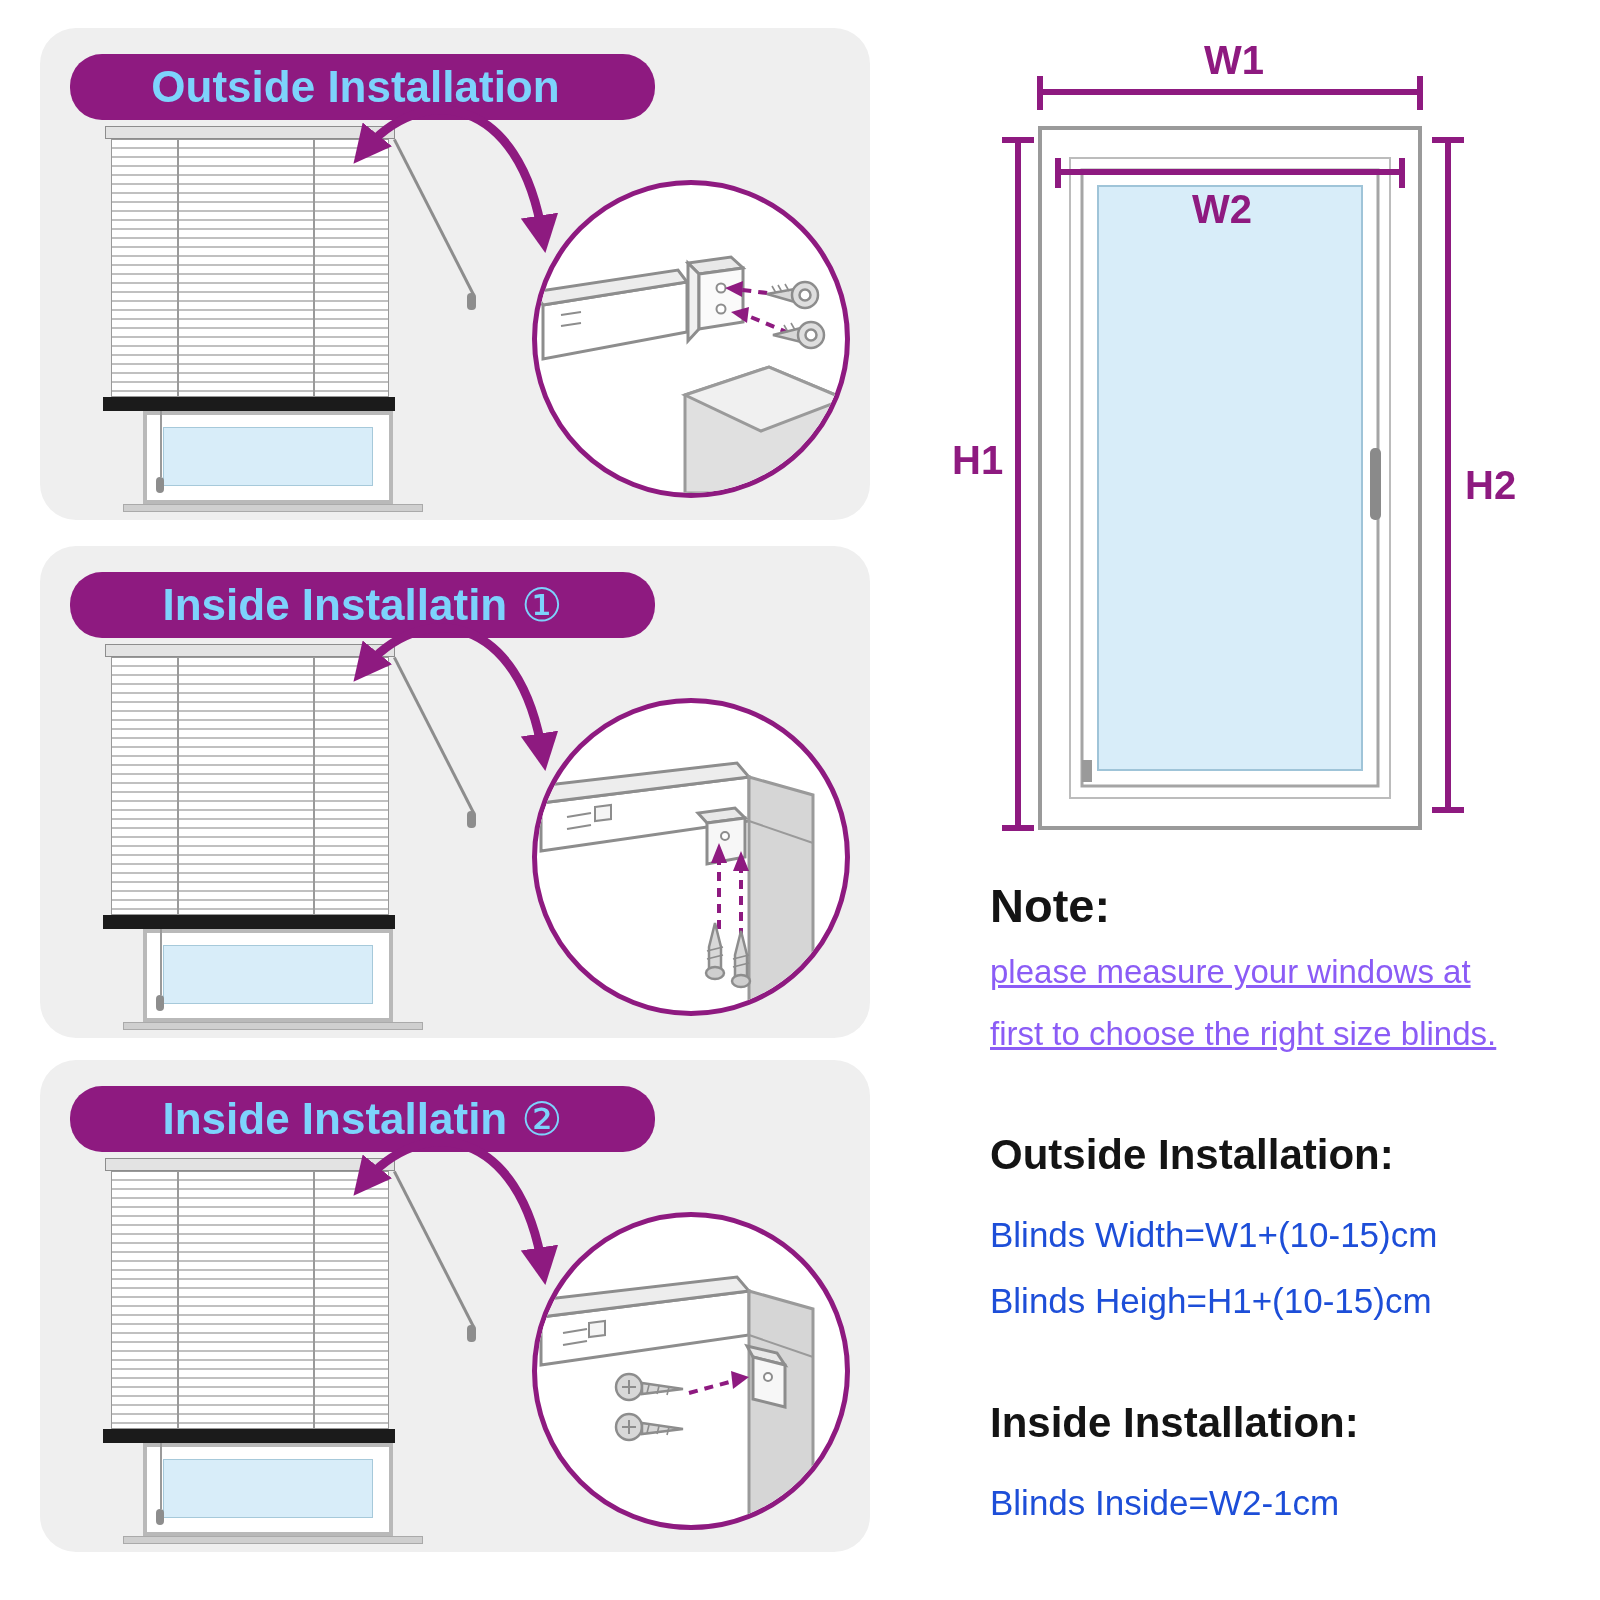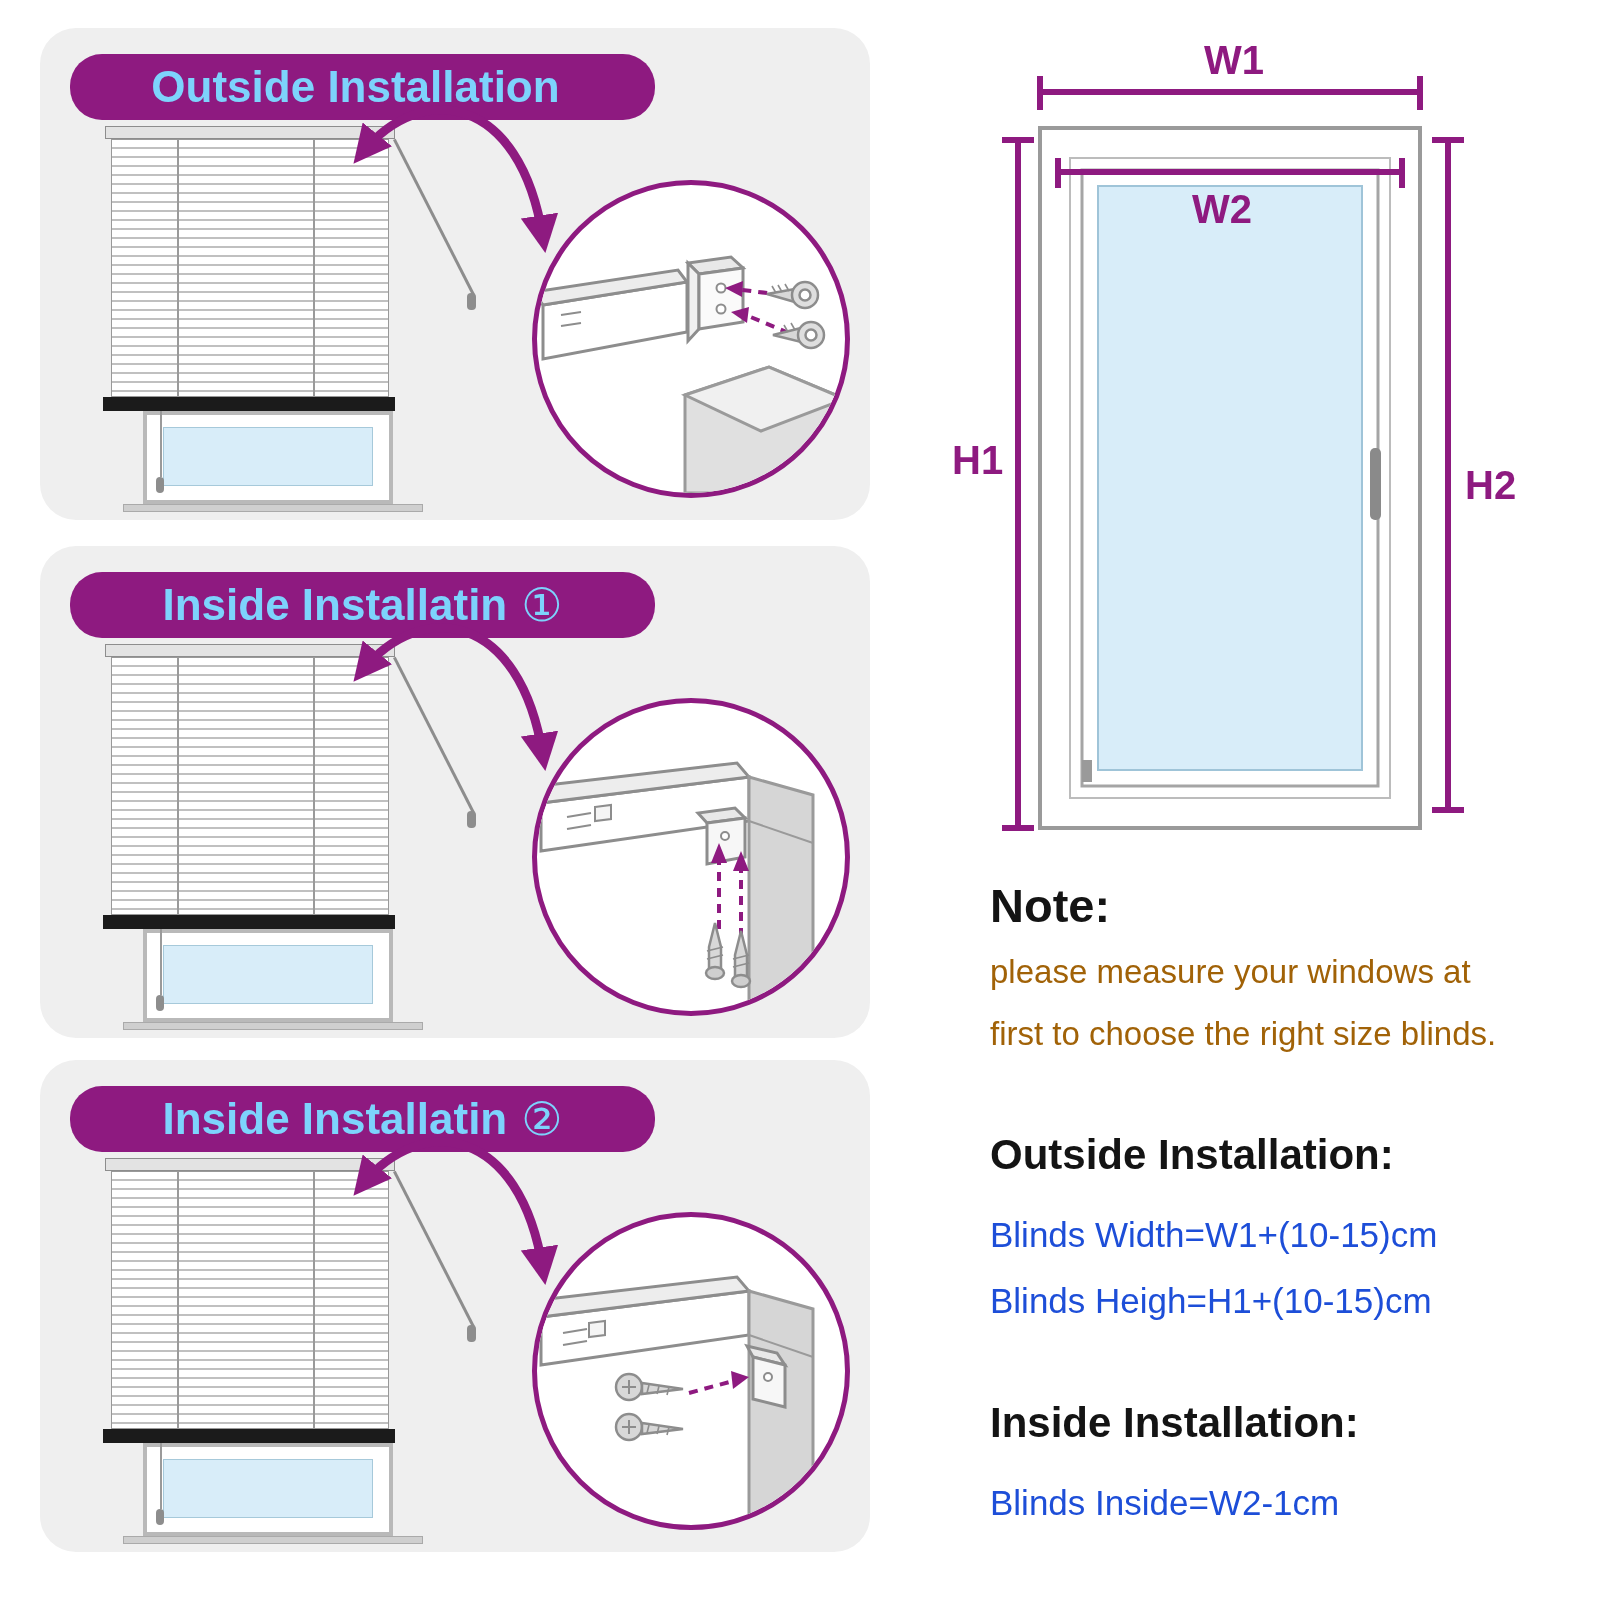--- a/index.html
+++ b/index.html
@@ -48,21 +48,21 @@
   
   .win-diagram{position:absolute;left:940px;top:20px;width:660px;height:860px;}
   .dim-label{position:absolute;color:var(--accent);font-weight:bold;font-size:40px;}
   .lbl-w1{left:242px;top:18px;margin-left:22px;}
   .lbl-w2{left:252px;top:167px;}
   .lbl-h1{left:12px;top:418px;}
   .lbl-h2{left:525px;top:420px;margin-top:23px;}
 
   .notes{position:absolute;left:990px;top:878px;width:590px;}
   .note-title{font-size:47px;font-weight:bold;margin-bottom:20px;}
-  .note-line{font-size:33px;margin-bottom:24px;color:#a16207;}
+  .note-line{font-size:33px;margin-bottom:24px;color:#8b5cf6;text-decoration:underline;}
   .section-title{font-size:42px;font-weight:bold;margin-top:78px;margin-bottom:36px;}
   .formula{font-size:35px;margin-bottom:26px;color:#1d4ed8;}
 </style>
 </head>
 <body>
 
 <div class="canvas">
 
   <section class="panel p1">
     <div class="banner">

